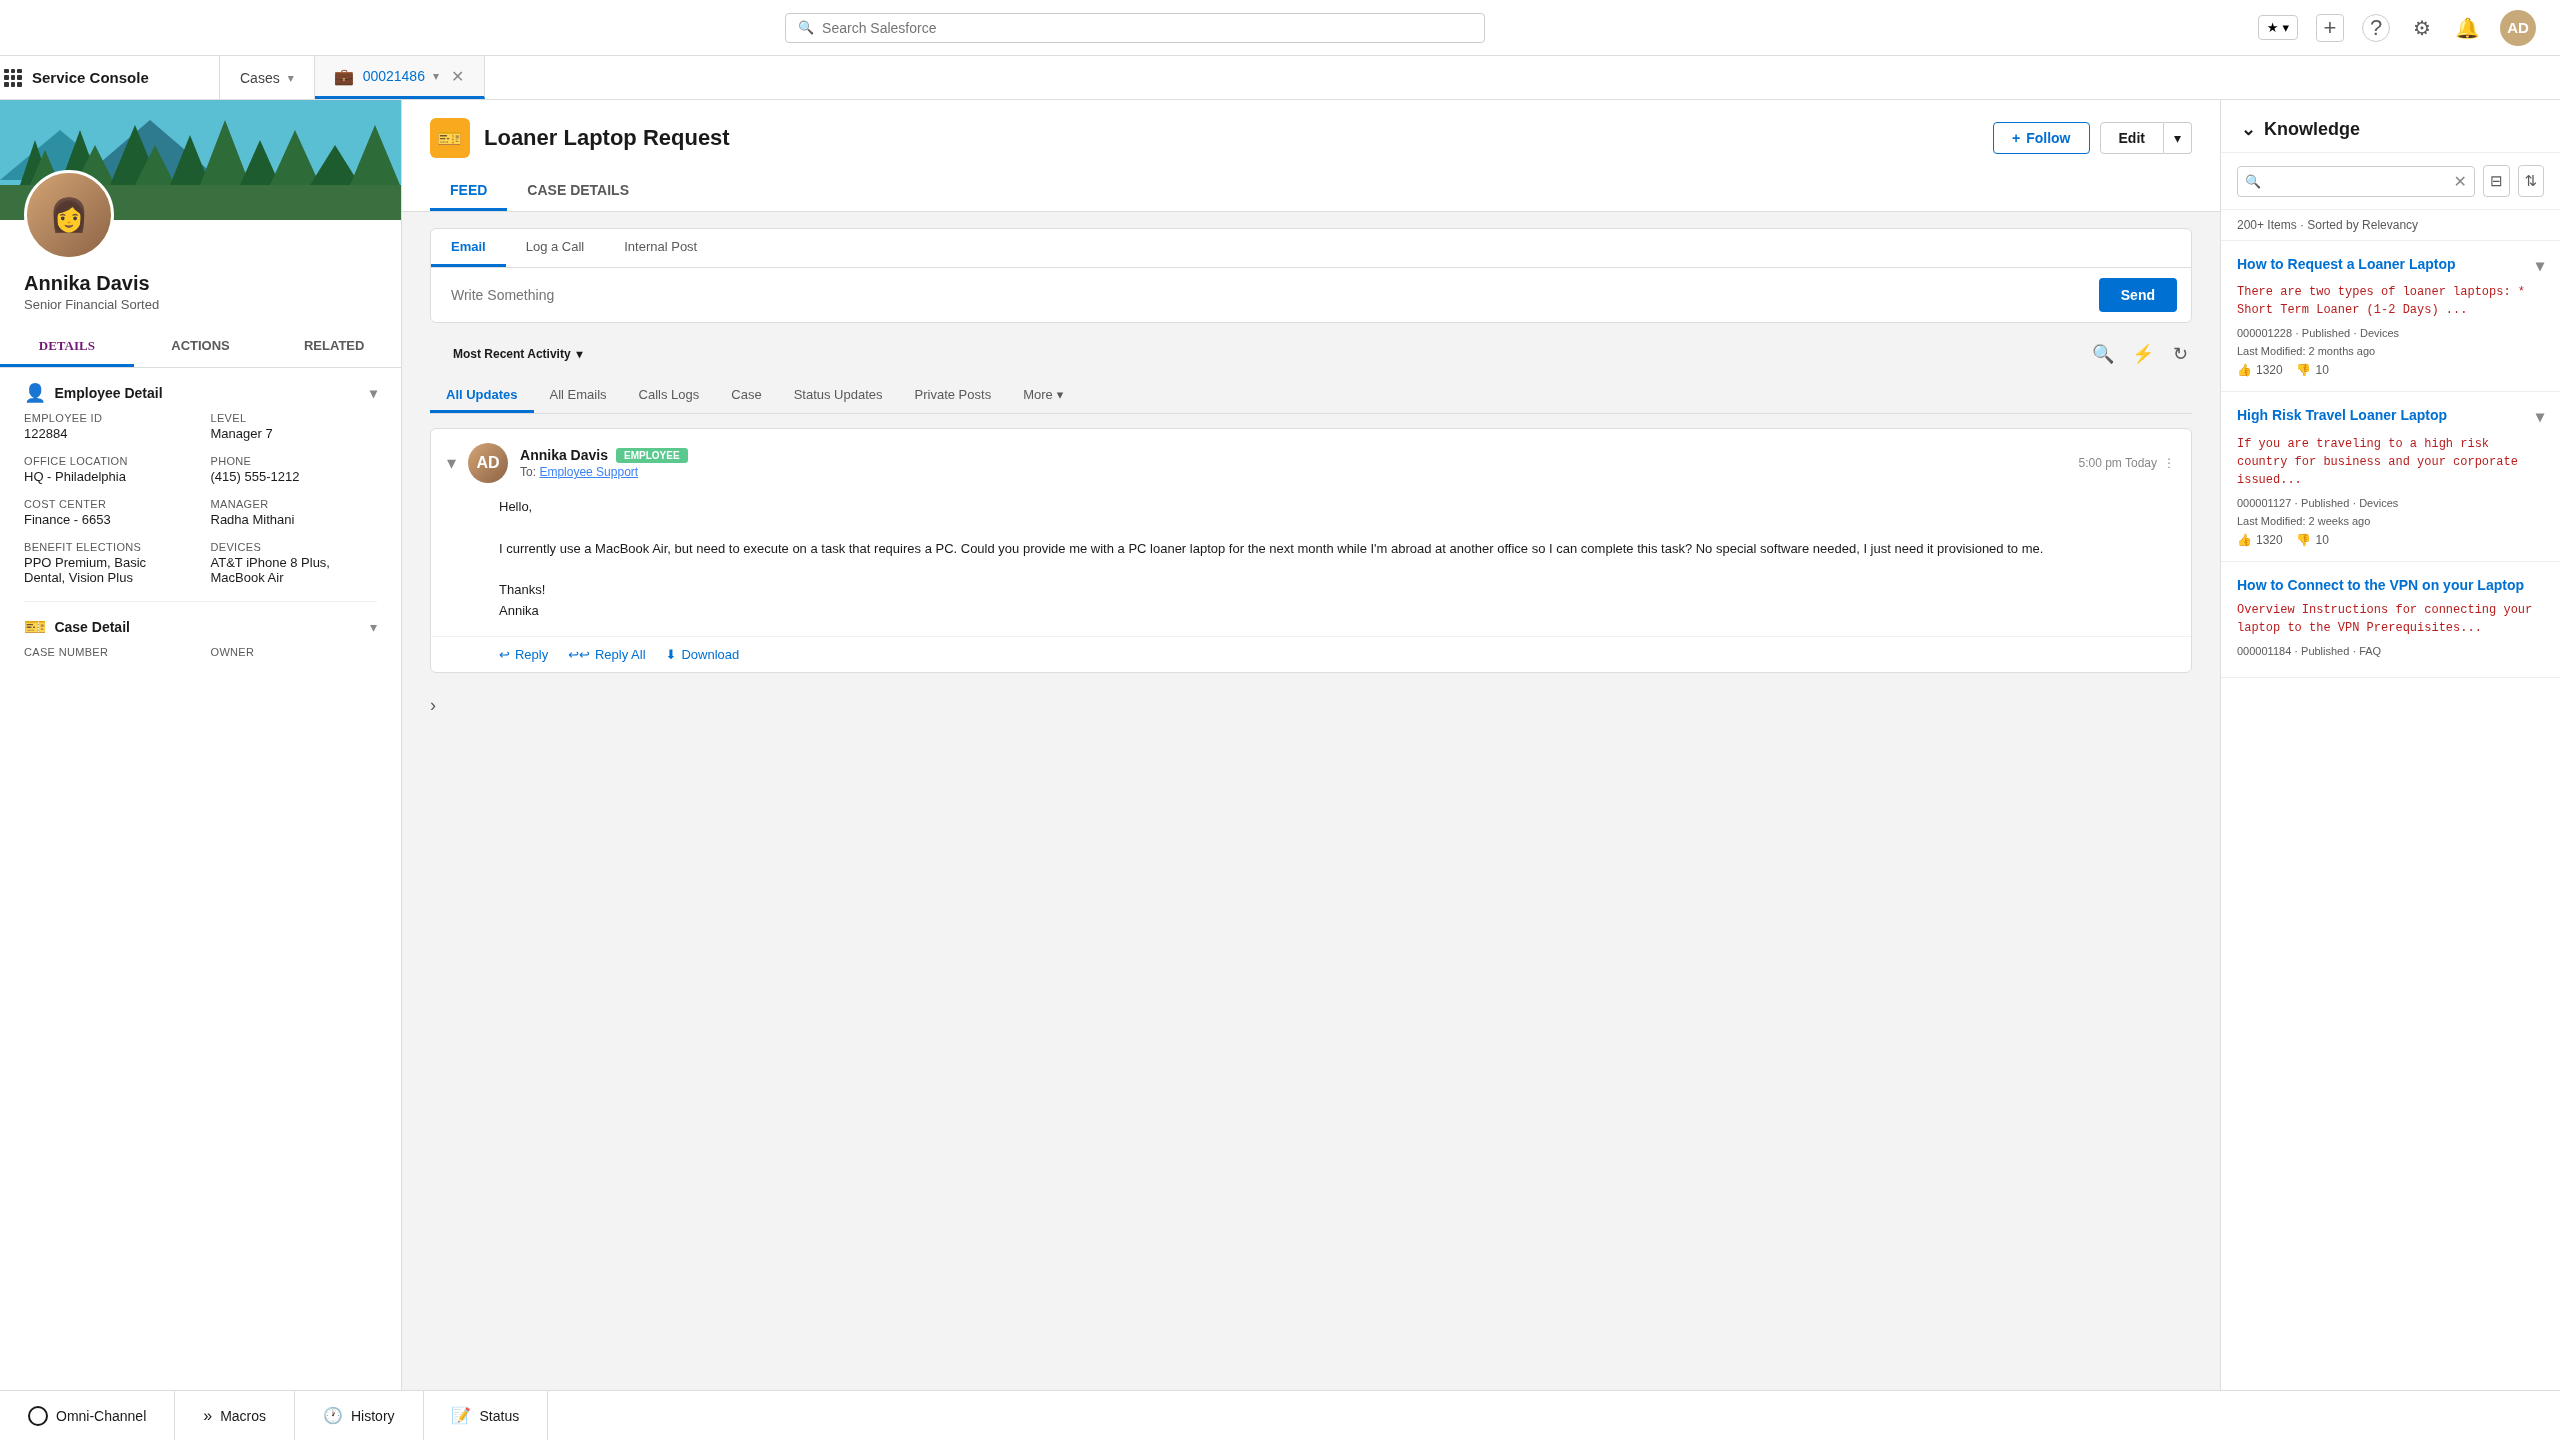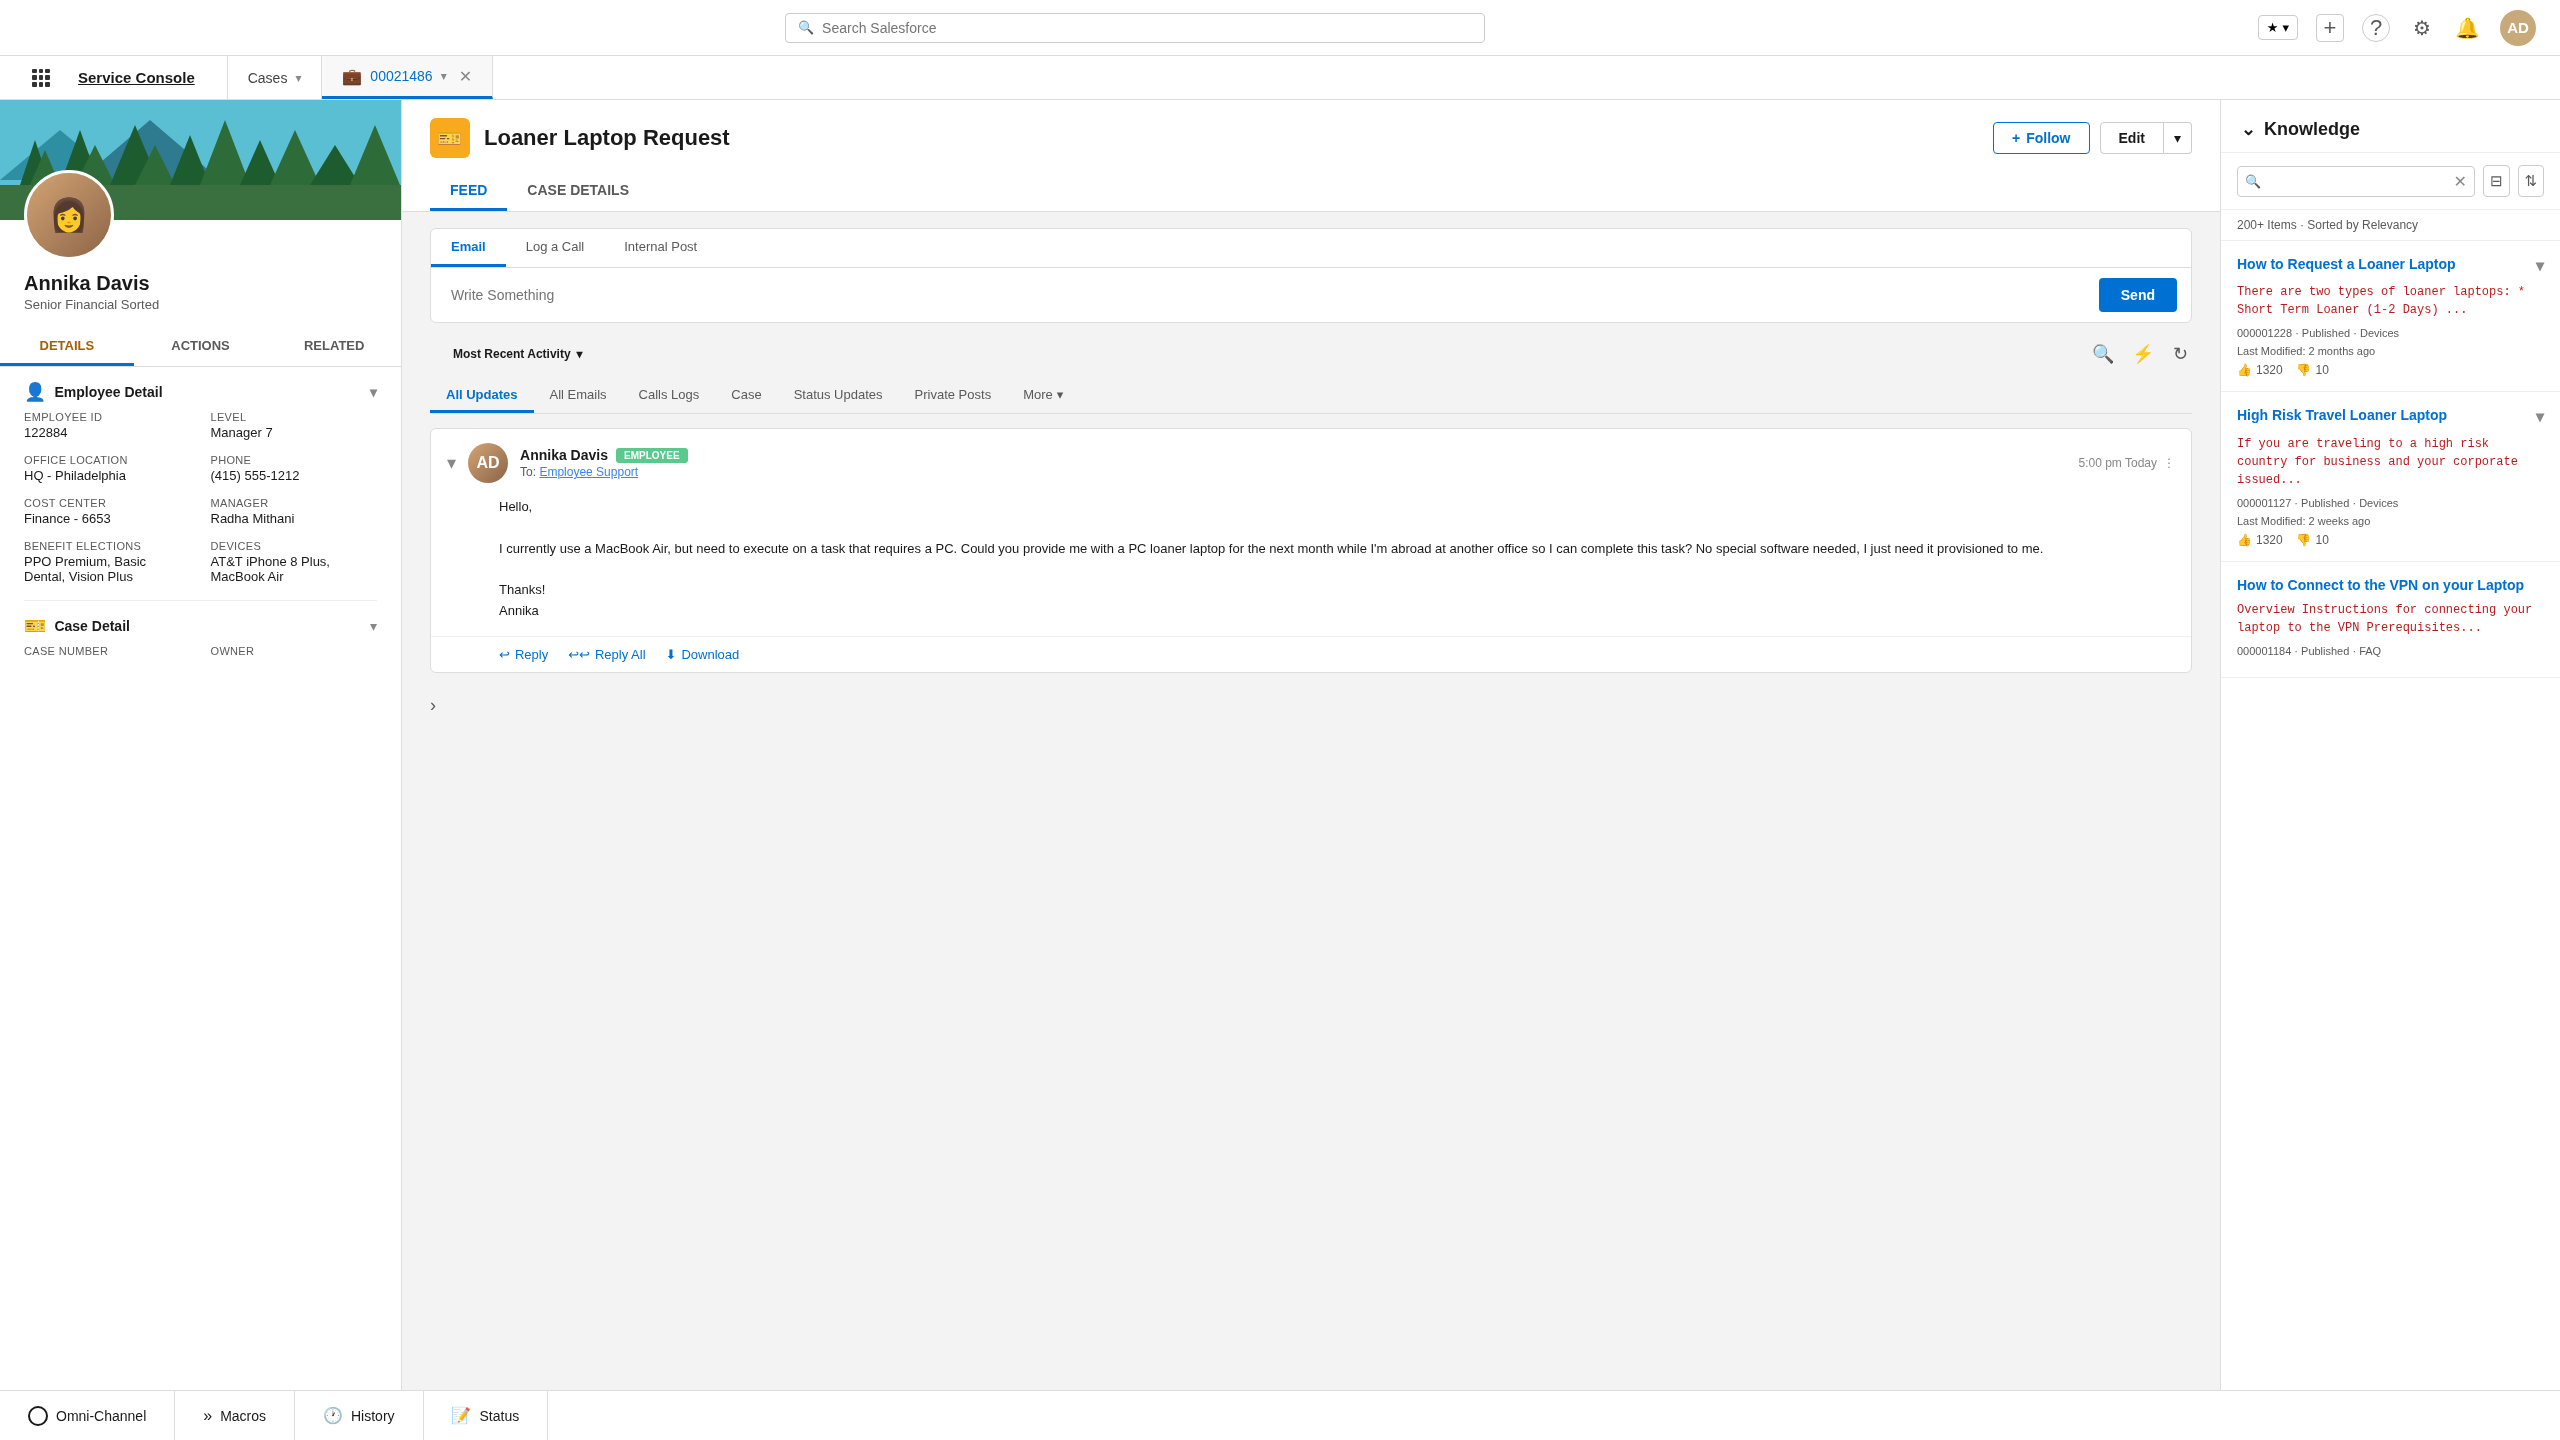--- a/index.html
+++ b/index.html
@@ -60,27 +60,26 @@
 
     
     .tab-bar {
       height: 44px;
       background: #fff;
       border-bottom: 1px solid #ddd;
       display: flex;
       align-items: stretch;
     }
     .app-launcher {
-      display: flex; align-items: center; gap: 28px;
-      padding: 0 32px;
+      display: flex; align-items: center; gap: 10px;
+      padding: 0 4px;
       border-right: 1px solid #ddd;
       cursor: pointer;
       font-size: 15px; font-weight: 600; color: #1a1a1a;
       min-width: 220px;
-      text-decoration: underline;
     }
     .tab-item {
       display: flex; align-items: center; gap: 8px;
       padding: 0 20px;
       border-right: 1px solid #ddd;
       cursor: pointer;
       font-size: 14px; color: #444;
       position: relative;
       text-align: right;
     }
@@ -147,21 +146,21 @@
       border-bottom: 1px solid #ddd;
       margin: 0 0 0 0;
     }
     .profile-tab {
       flex: 1; text-align: center;
       padding: 10px 0;
       font-size: 13px; font-weight: 600; color: #5a5a5a;
       cursor: pointer; border-bottom: 3px solid transparent;
     }
     .profile-tab.active {
-      color: #a16207; border-bottom: 3px solid #0070d2;
+      color: #701a75; border-bottom: 3px solid #0070d2; font-family: Liberation Serif, serif;
     }
     .section-header {
       display: flex; align-items: center; justify-content: space-between;
       padding: 14px 24px 8px;
       font-size: 14px; font-weight: 600; color: #1a1a1a;
     }
     .section-icon { font-size: 18px; color: #7b5ea7; margin-right: 8px; }
     .detail-grid {
       display: grid; grid-template-columns: 1fr 1fr;
       gap: 14px 20px;

